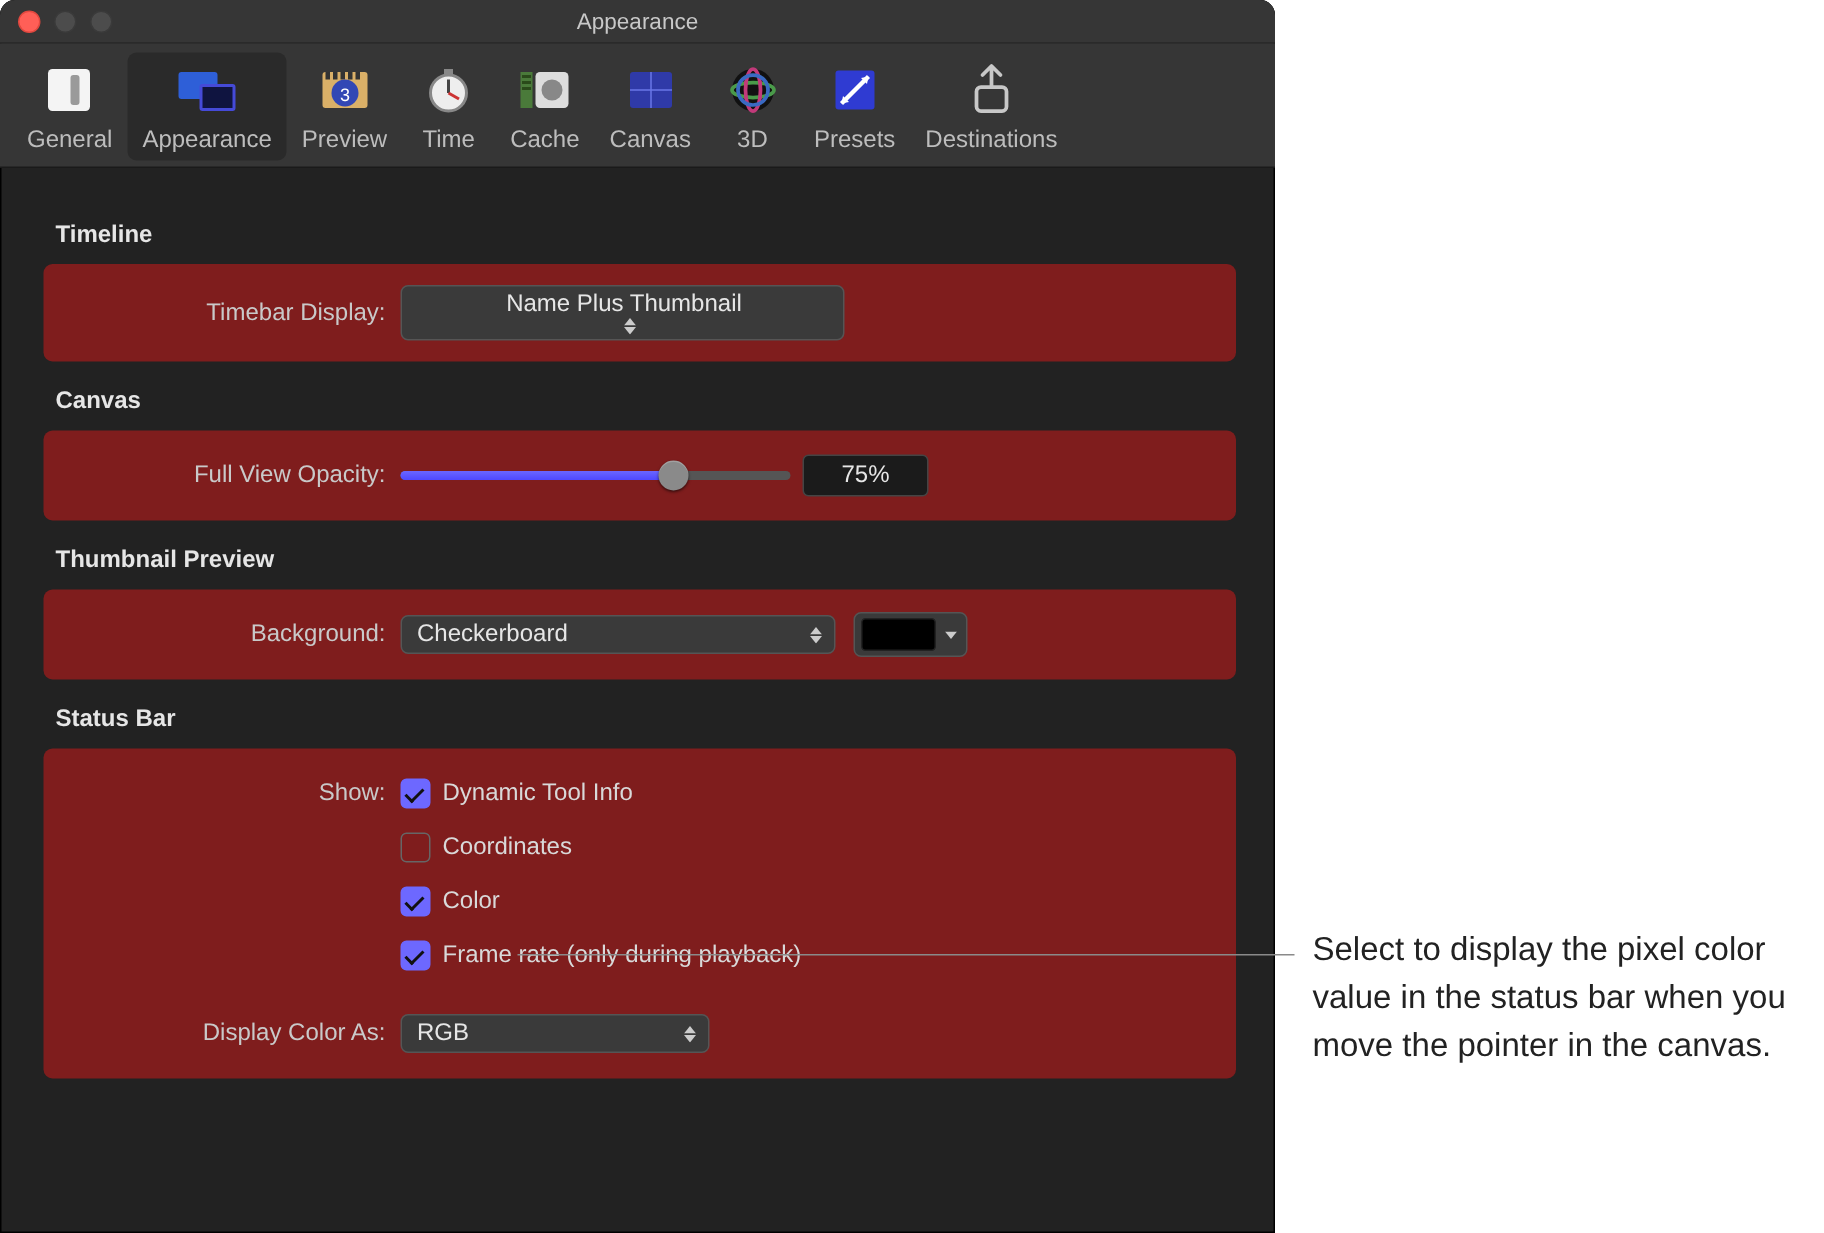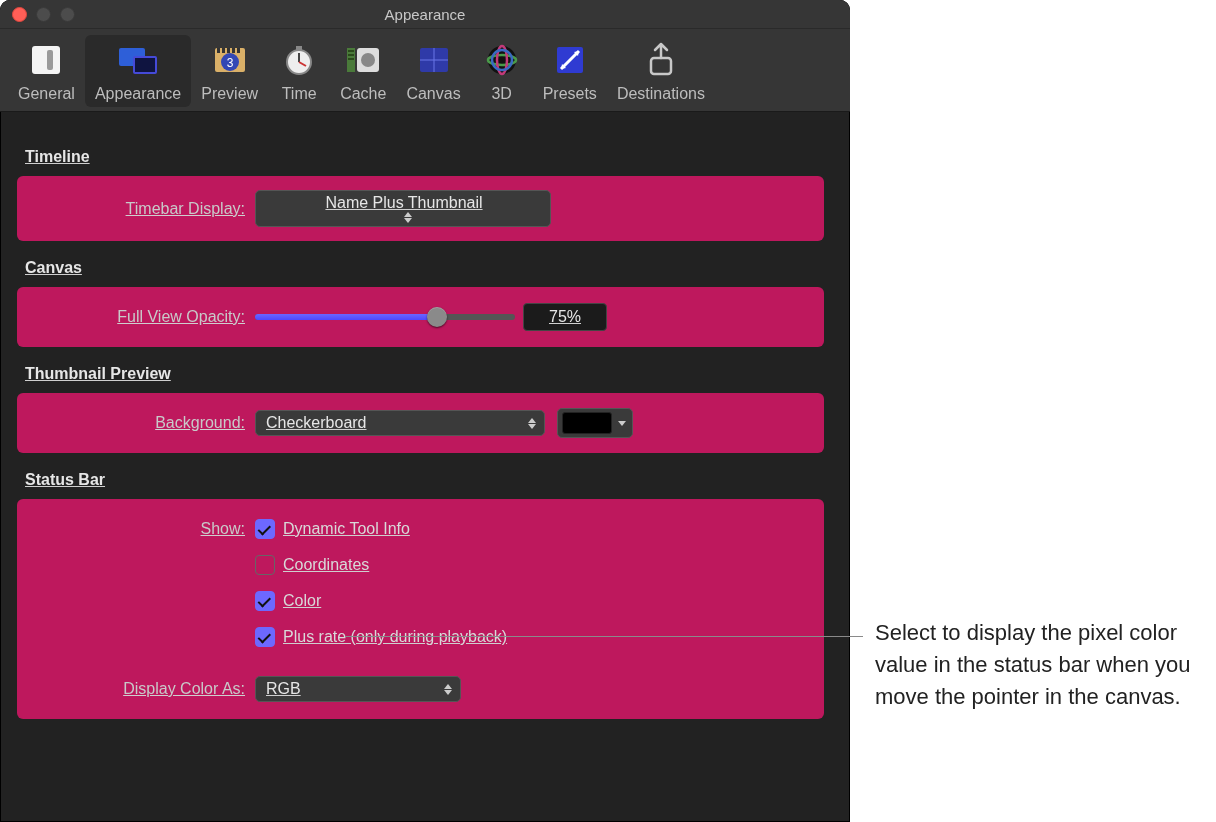--- a/index.html
+++ b/index.html
@@ -78,32 +78,31 @@
   .tool .icon-wrap {
     width: 42px;
     height: 42px;
     display: flex;
     align-items: center;
     justify-content: center;
   }
   .icon-wrap svg { display:block; }
 
   .content {
-    padding: 18px 26px 30px 17px;
+    padding: 18px 26px 30px 29px;
     color: #cfcfcf;
-    text-decoration: underline;
   }
   .section-header {
     font-size: 16px;
     font-weight: 600;
     color: #e6e6e6;
     margin: 18px 0 10px 8px;
   }
   .section-body {
-    background: #be185d;
+    background: #7f1d1d;
     border-radius: 6px;
     padding: 14px 18px;
   }
   .row {
     display: flex;
     align-items: center;
     min-height: 32px;
   }
   .row + .row { margin-top: 4px; }
   .label-col {
@@ -428,21 +427,21 @@
         <div class="label-col"></div>
         <label class="cb-label" id="color-cb">
           <span class="cb checked"></span>
           <span>Color</span>
         </label>
       </div>
       <div class="row">
         <div class="label-col"></div>
         <label class="cb-label">
           <span class="cb checked"></span>
-          <span>Plus rate (only during playback)</span>
+          <span>Frame rate (only during playback)</span>
         </label>
       </div>
       <div class="row" style="margin-top:20px;">
         <div class="label-col">Display Color As:</div>
         <div class="select" style="width:206px;">
           <span>RGB</span>
           <span class="spinner">
             <svg width="8" height="5">
                 <polygon points="4,0 8,5 0,5" fill="#ccc"></polygon>
               </svg>

